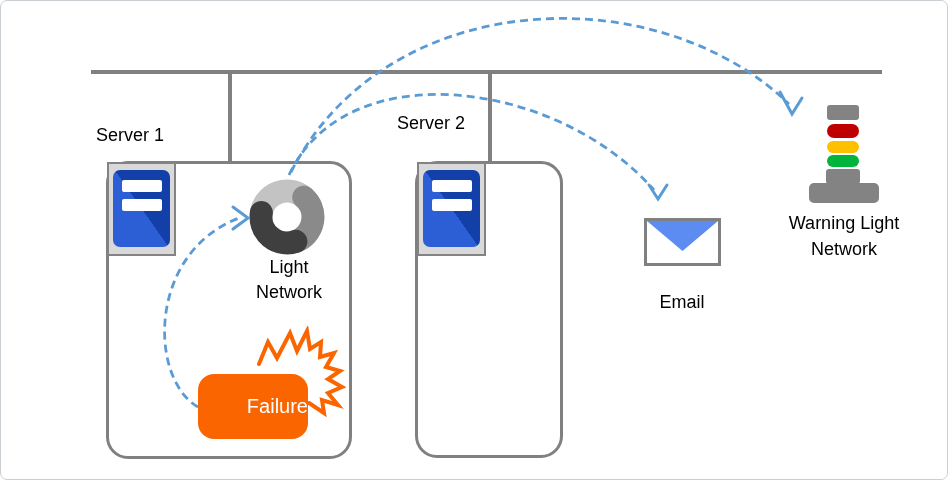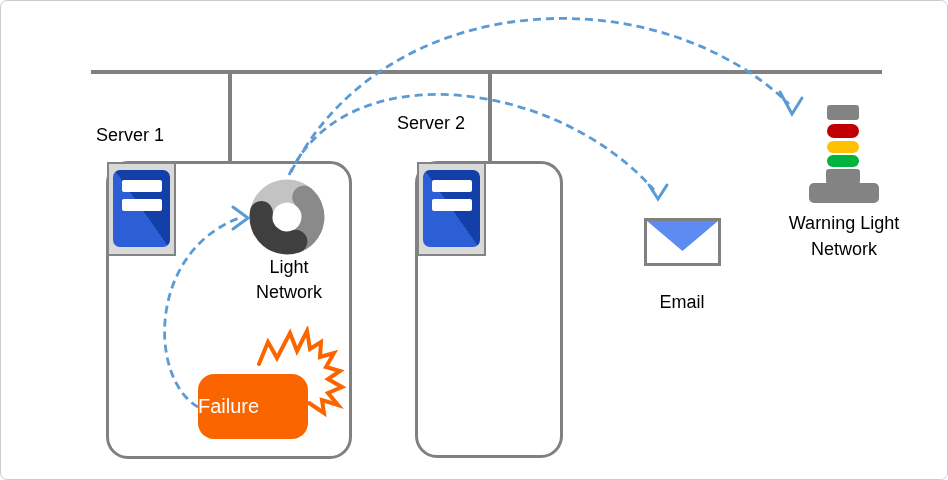--- a/index.html
+++ b/index.html
@@ -28,21 +28,21 @@
     position:absolute;left:4px;right:4px;top:6px;bottom:7px;
     border-radius:7px;
     background:linear-gradient(55deg,#2c5ed6 50%,#123fa8 50.2%);
   }
   .srv-bar{
     position:absolute;left:9px;width:40px;height:12px;background:#ffffff;border-radius:2px;
   }
   
   .failure-box{
     background:#fb6500;border-radius:16px;
-    color:#ffffff;font-size:20px;text-align:left;line-height:65px;
+    color:#ffffff;font-size:20px;text-align:right;line-height:65px;
   }
   
   .email-box{
     background:#ffffff;border:3px solid #808080;box-sizing:border-box;
   }
   svg{display:block;}
   .nopointer{pointer-events:none;}
 </style>
 </head>
 <body>

